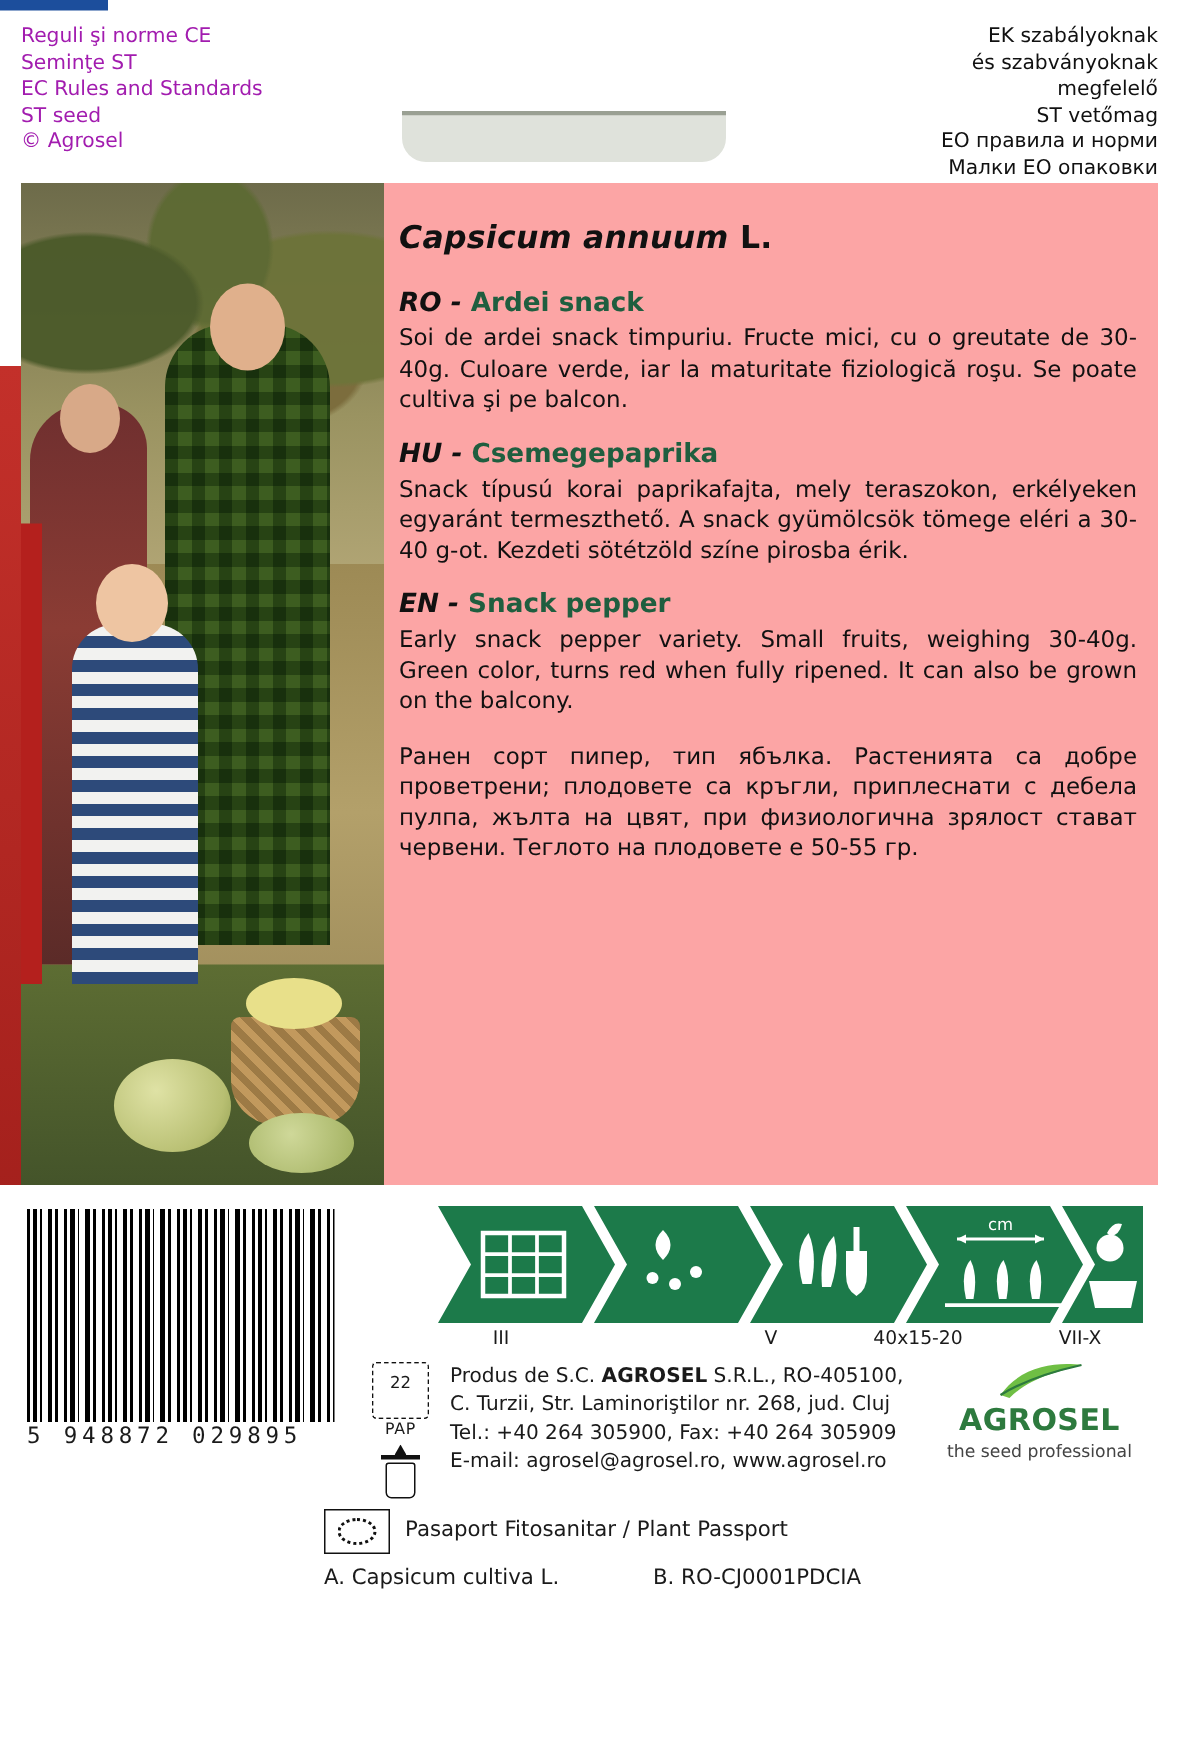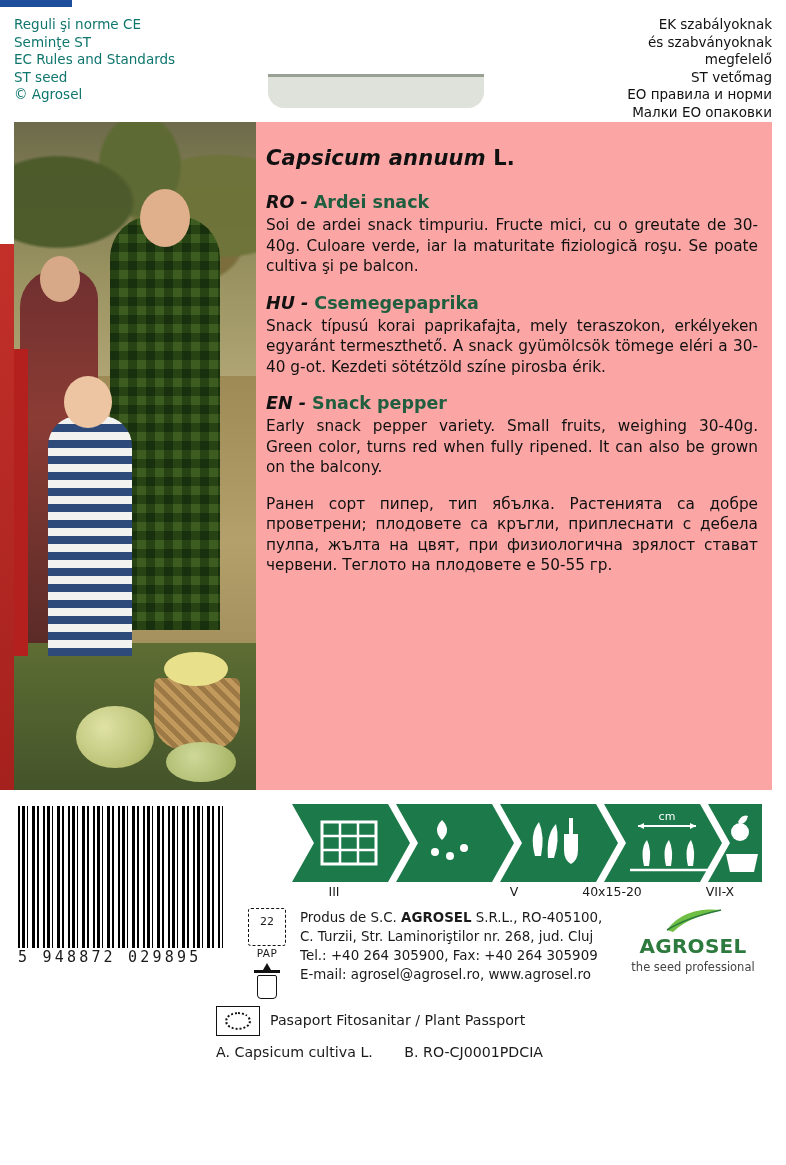--- a/index.html
+++ b/index.html
@@ -19,21 +19,21 @@
   .header {
     position: absolute;
     left: 0; top: 0;
     width: 786px; height: 122px;
   }
   .header-left {
     position: absolute;
     left: 14px; top: 16px;
     font-size: 13.5px;
     line-height: 17.5px;
-    color: #0f766e;
+    color: #a21caf;
   }
   .header-right {
     position: absolute;
     right: 14px; top: 16px;
     text-align: right;
     font-size: 13.5px;
     line-height: 17.5px;
     color: #111;
   }
   .header-tab {
@@ -313,21 +313,21 @@
     width: 26px; height: 18px;
     border-radius: 50%;
     border: 2px dotted #111;
   }
   .passport .line1 {
     position: absolute; left: 54px; top: 6px;
   }
   .passport .line2 {
     position: absolute; left: 0; top: 38px;
   }
-  .passport .line2 .b-part { margin-left: 27px; }
+  .passport .line2 .b-part { margin-left: 58px; }
 
   
   .edge-red {
     position: absolute;
     left: 0; top: 122px;
     width: 14px; height: 610px;
     background: linear-gradient(#c3302a, #a11f1b);
   }
 </style>
 </head>

